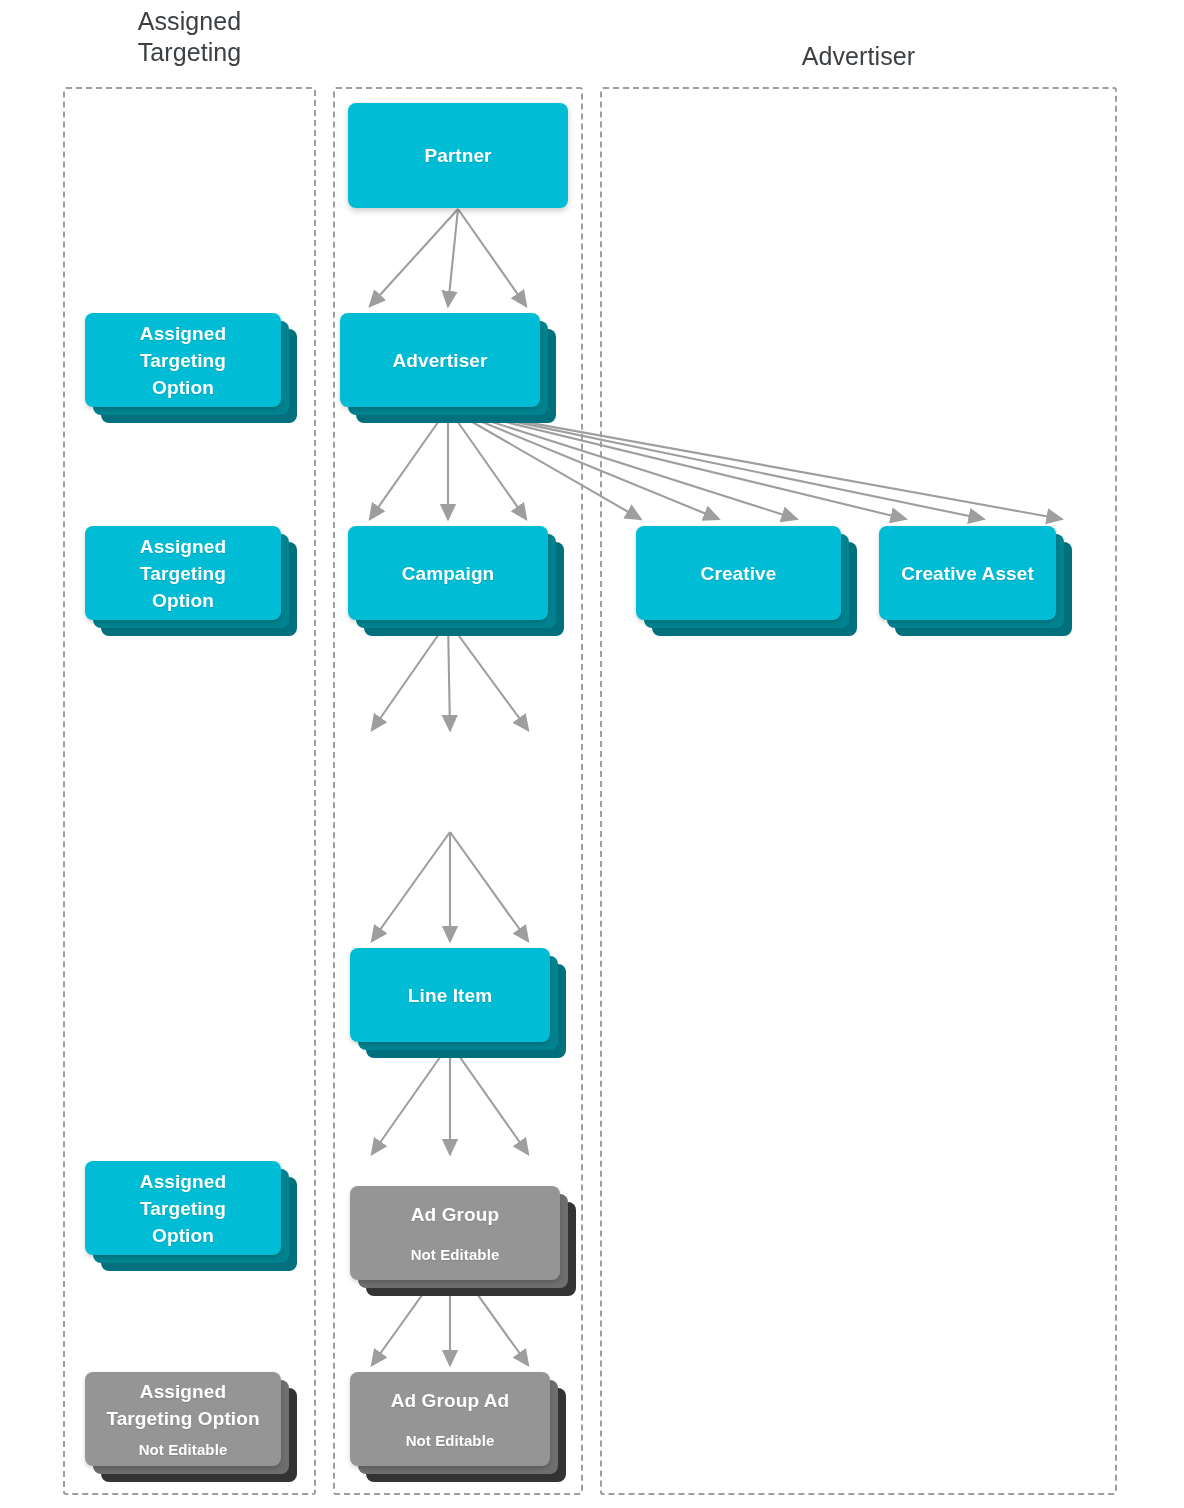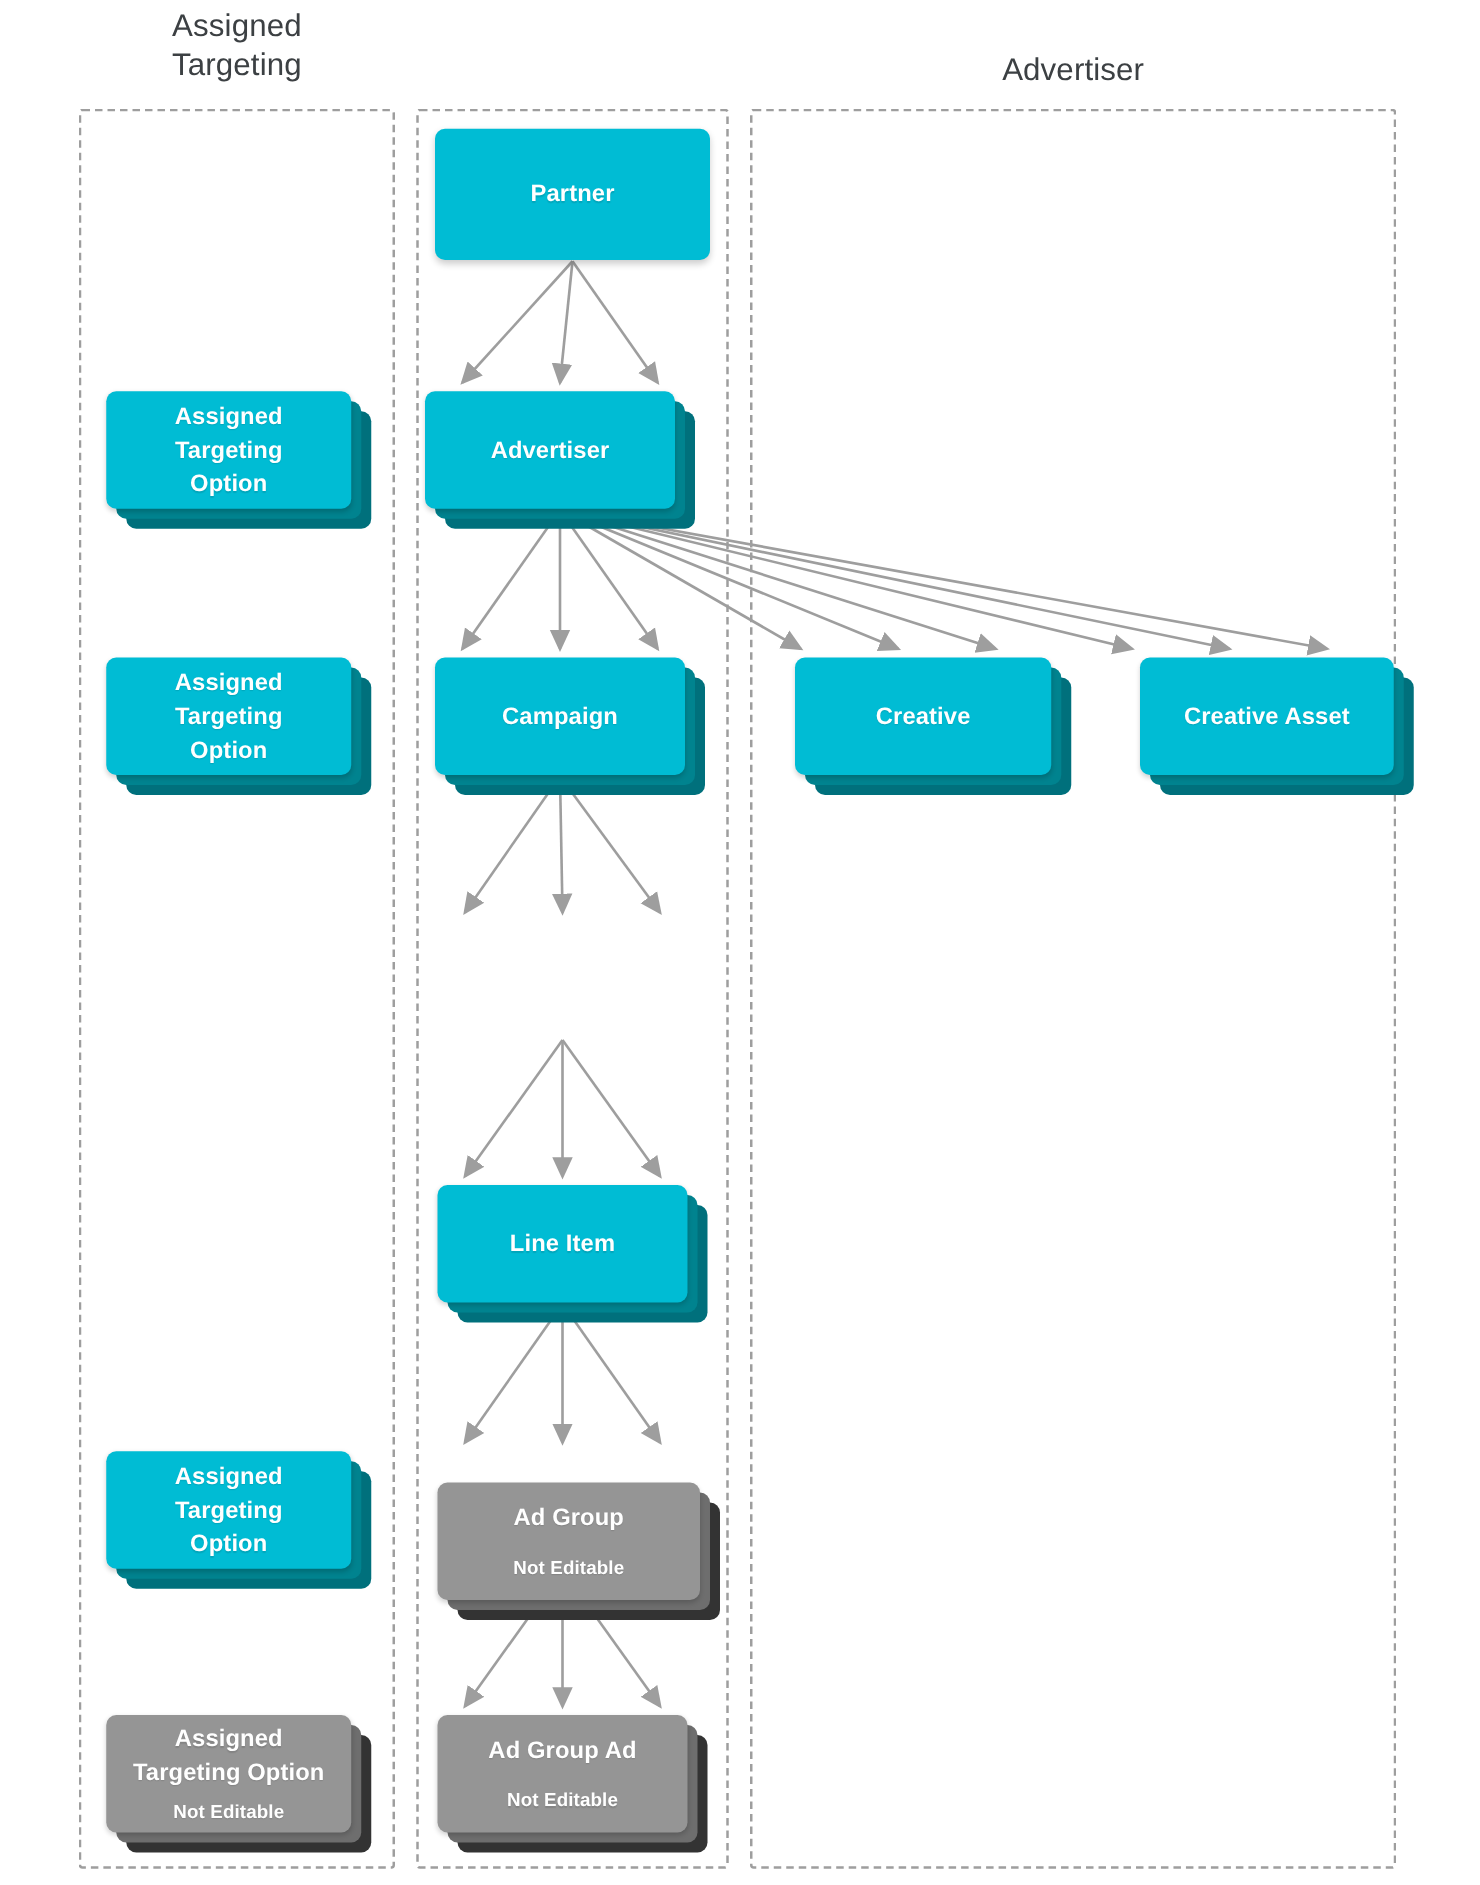--- a/index.html
+++ b/index.html
@@ -211,21 +211,21 @@
 
   <div class="node cyan" style="left:616px; top:526px; width:205px; height:94px;margin-left:20px;">
     <div class="card l3"></div>
     <div class="card l2"></div>
     <div class="card l1"></div>
     <div class="label-wrap">
       <div class="node-title">Creative</div>
     </div>
   </div>
 
-  <div class="node cyan" style="left:912px; top:526px; width:203px; height:94px;">
+  <div class="node cyan" style="left:879px; top:526px; width:177px; height:94px;">
     <div class="card l3"></div>
     <div class="card l2"></div>
     <div class="card l1"></div>
     <div class="label-wrap">
       <div class="node-title">Creative Asset</div>
     </div>
   </div>
 
 
   <div class="node cyan" style="left:350px; top:948px; width:200px; height:94px;">

